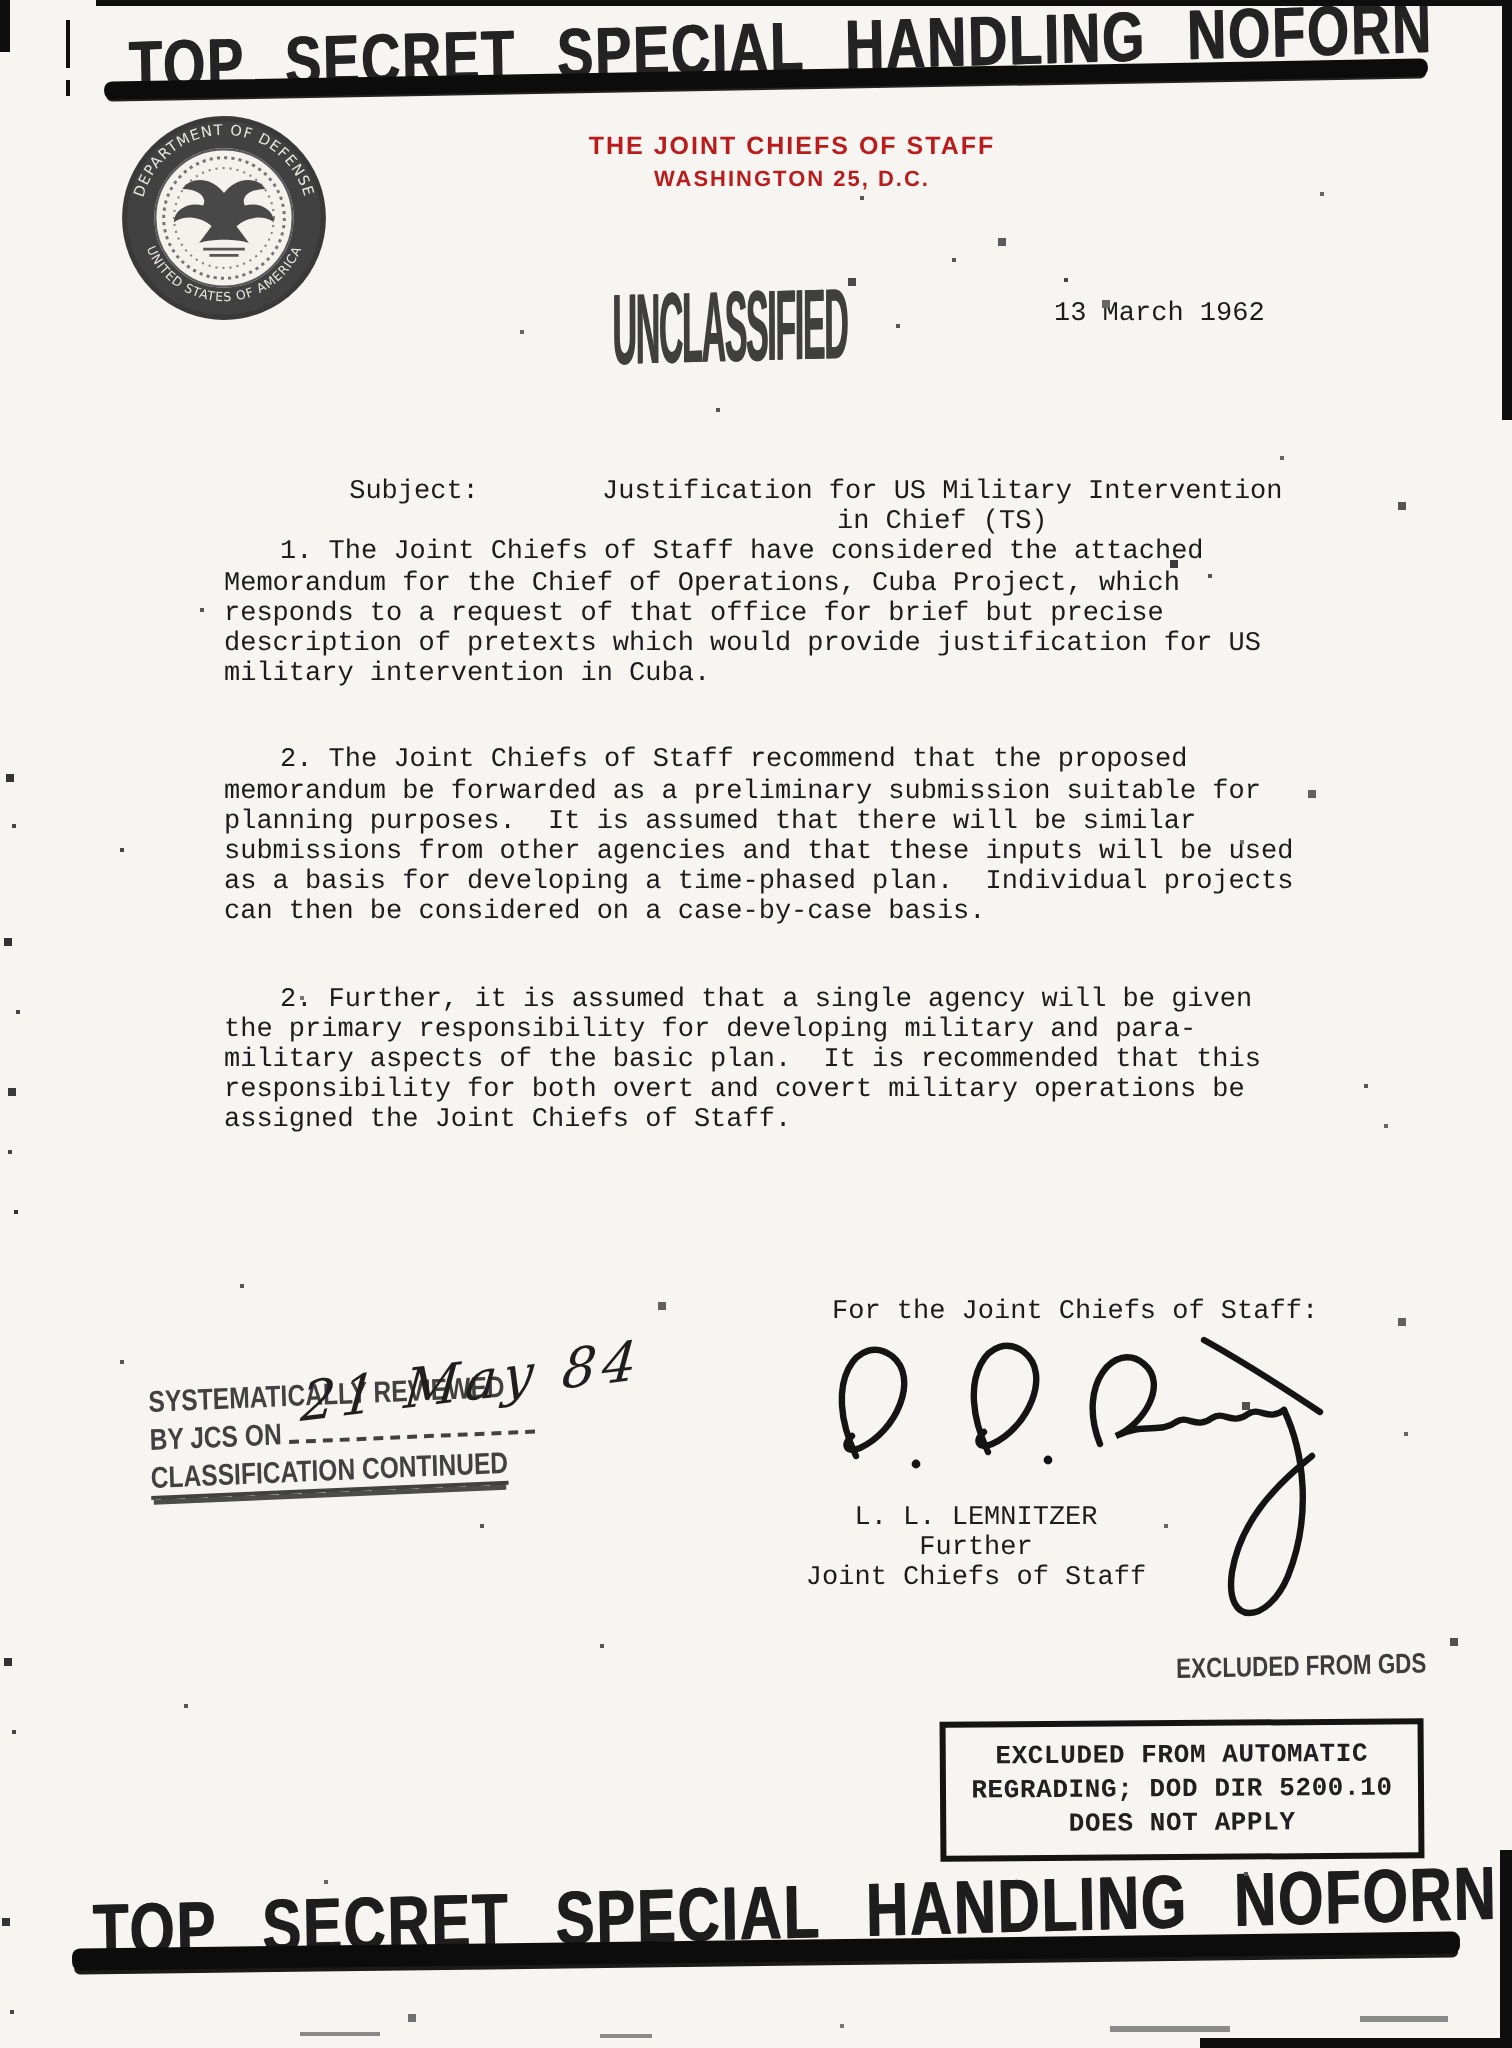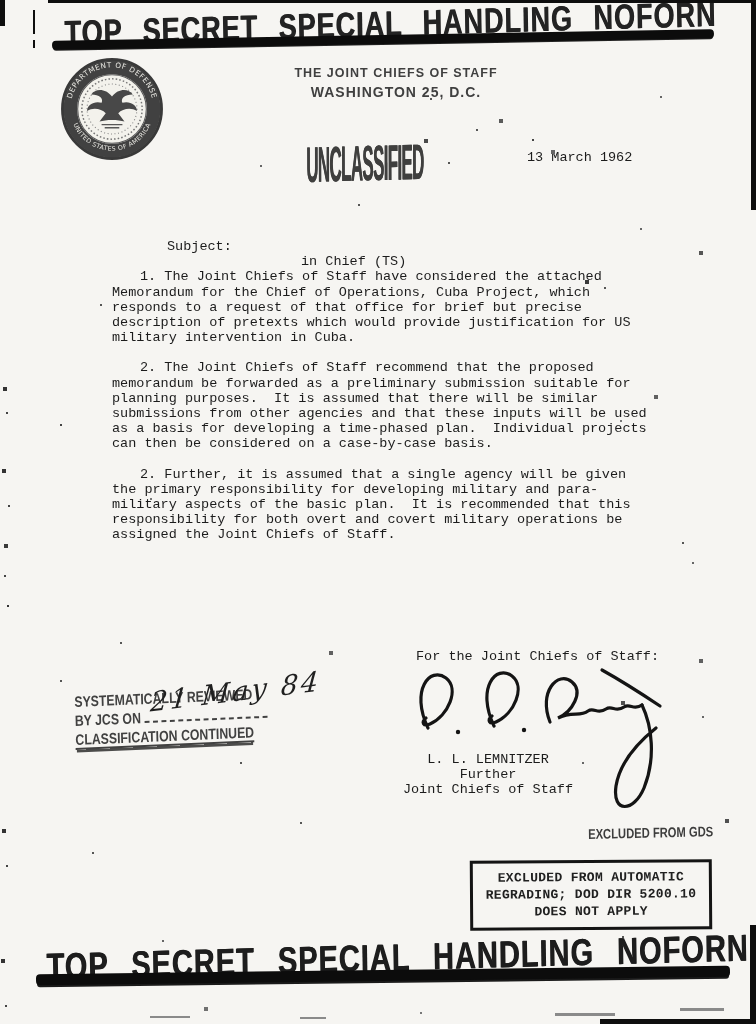--- a/index.html
+++ b/index.html
@@ -14,42 +14,42 @@
   .banner-top{left:64px;top:14px;font-size:27px;letter-spacing:1px;word-spacing:12px;
           transform:scale(1,1.3) rotate(-1.3deg);transform-origin:left top;opacity:.92;}
   .banner-bottom{left:46px;top:946px;font-size:29px;letter-spacing:1px;word-spacing:14px;
           transform:scale(1,1.3) rotate(-1.2deg);transform-origin:left top;opacity:.95;}
   .strike{position:absolute;background:#0c0c0c;border-radius:4px;}
   .strike-top{left:52px;top:35px;width:662px;height:9px;transform:rotate(-1deg);box-shadow:0 2px 0 -1px #222;}
   .strike-bottom{left:36px;top:970px;width:694px;height:11px;transform:rotate(-0.7deg);box-shadow:0 3px 0 -1px #1a1a1a;}
 
   
   .letterhead{position:absolute;left:280px;top:66px;width:232px;text-align:center;
-          font-family:"Liberation Sans",sans-serif;font-weight:bold;color:#404040;}
+          font-family:"Liberation Sans",sans-serif;font-weight:bold;color:#b91c1c;}
   .lh-org{font-size:12.5px;letter-spacing:1px;}
-  .lh-addr{font-size:14px;letter-spacing:1px;margin-top:4px;}
+  .lh-addr{font-size:11px;letter-spacing:1px;margin-top:4px;}
 
   
   .seal{position:absolute;left:60px;top:56px;width:104px;height:106px;opacity:.92;filter:blur(0.3px);}
 
   
   .stamp-unclass{position:absolute;left:306px;top:136px;font-family:"Liberation Sans",sans-serif;
           font-weight:bold;font-size:50px;letter-spacing:-2px;color:#262626;white-space:nowrap;
           transform:scale(0.34,1) rotate(-0.5deg);transform-origin:left top;
           text-shadow:1px 0 0 #262626;opacity:.88;}
 
   .date{position:absolute;left:527px;top:150px;text-align:center;}
 
   
   .body-block{position:absolute;left:112px;top:218px;width:540px;}
-  .subject-row{display:flex;margin-left:55px;margin-top:21px;}
+  .subject-row{display:flex;margin-left:55px;margin-top:21px;text-align:center;}
   .subject-label{flex:0 0 80px;}
   .subject-text{margin-left:54px;}
   .para{white-space:pre-wrap;text-indent:28px;margin:0;}
-  .para+.para{margin-top:15px;}
+  .para+.para{margin-top:28px;}
   .p1{}
 
   .for-line{position:absolute;left:416px;top:649px;}
 
   
   .sig-svg{position:absolute;left:398px;top:664px;width:265px;height:175px;z-index:5;}
   .typed-block{position:absolute;left:378px;top:752px;width:220px;text-align:center;}
   .sr-only{position:absolute;width:1px;height:1px;overflow:hidden;clip:rect(0 0 0 0);white-space:nowrap;}
 
   
@@ -128,21 +128,21 @@
   </div>
 
   <div class="stamp-unclass">UNCLASSIFIED</div>
 
   <div class="abs tw date">13 March 1962</div>
 
   <div class="body-block tw">
     <div class="subject-row">
       <span class="subject-label">Subject:</span>
       <span class="subject-text">
-        <br>
+        <span>Justification for US Military Intervention</span><br>
         <span>in Chief (TS)</span>
       </span>
     </div>
     <p class="para p1">1. The Joint Chiefs of Staff have considered the attached Memorandum for the Chief of Operations, Cuba Project, which responds to a request of that office for brief but precise description of pretexts which would provide justification for US military intervention in Cuba.</p>
     <p class="para">2. The Joint Chiefs of Staff recommend that the proposed memorandum be forwarded as a preliminary submission suitable for planning purposes.  It is assumed that there will be similar submissions from other agencies and that these inputs will be used as a basis for developing a time-phased plan.  Individual projects can then be considered on a case-by-case basis.</p>
     <p class="para">2. Further, it is assumed that a single agency will be given the primary responsibility for developing military and para-military aspects of the basic plan.  It is recommended that this responsibility for both overt and covert military operations be assigned the Joint Chiefs of Staff.</p>
   </div>
 
   <div class="abs tw for-line">For the Joint Chiefs of Staff:</div>
 

